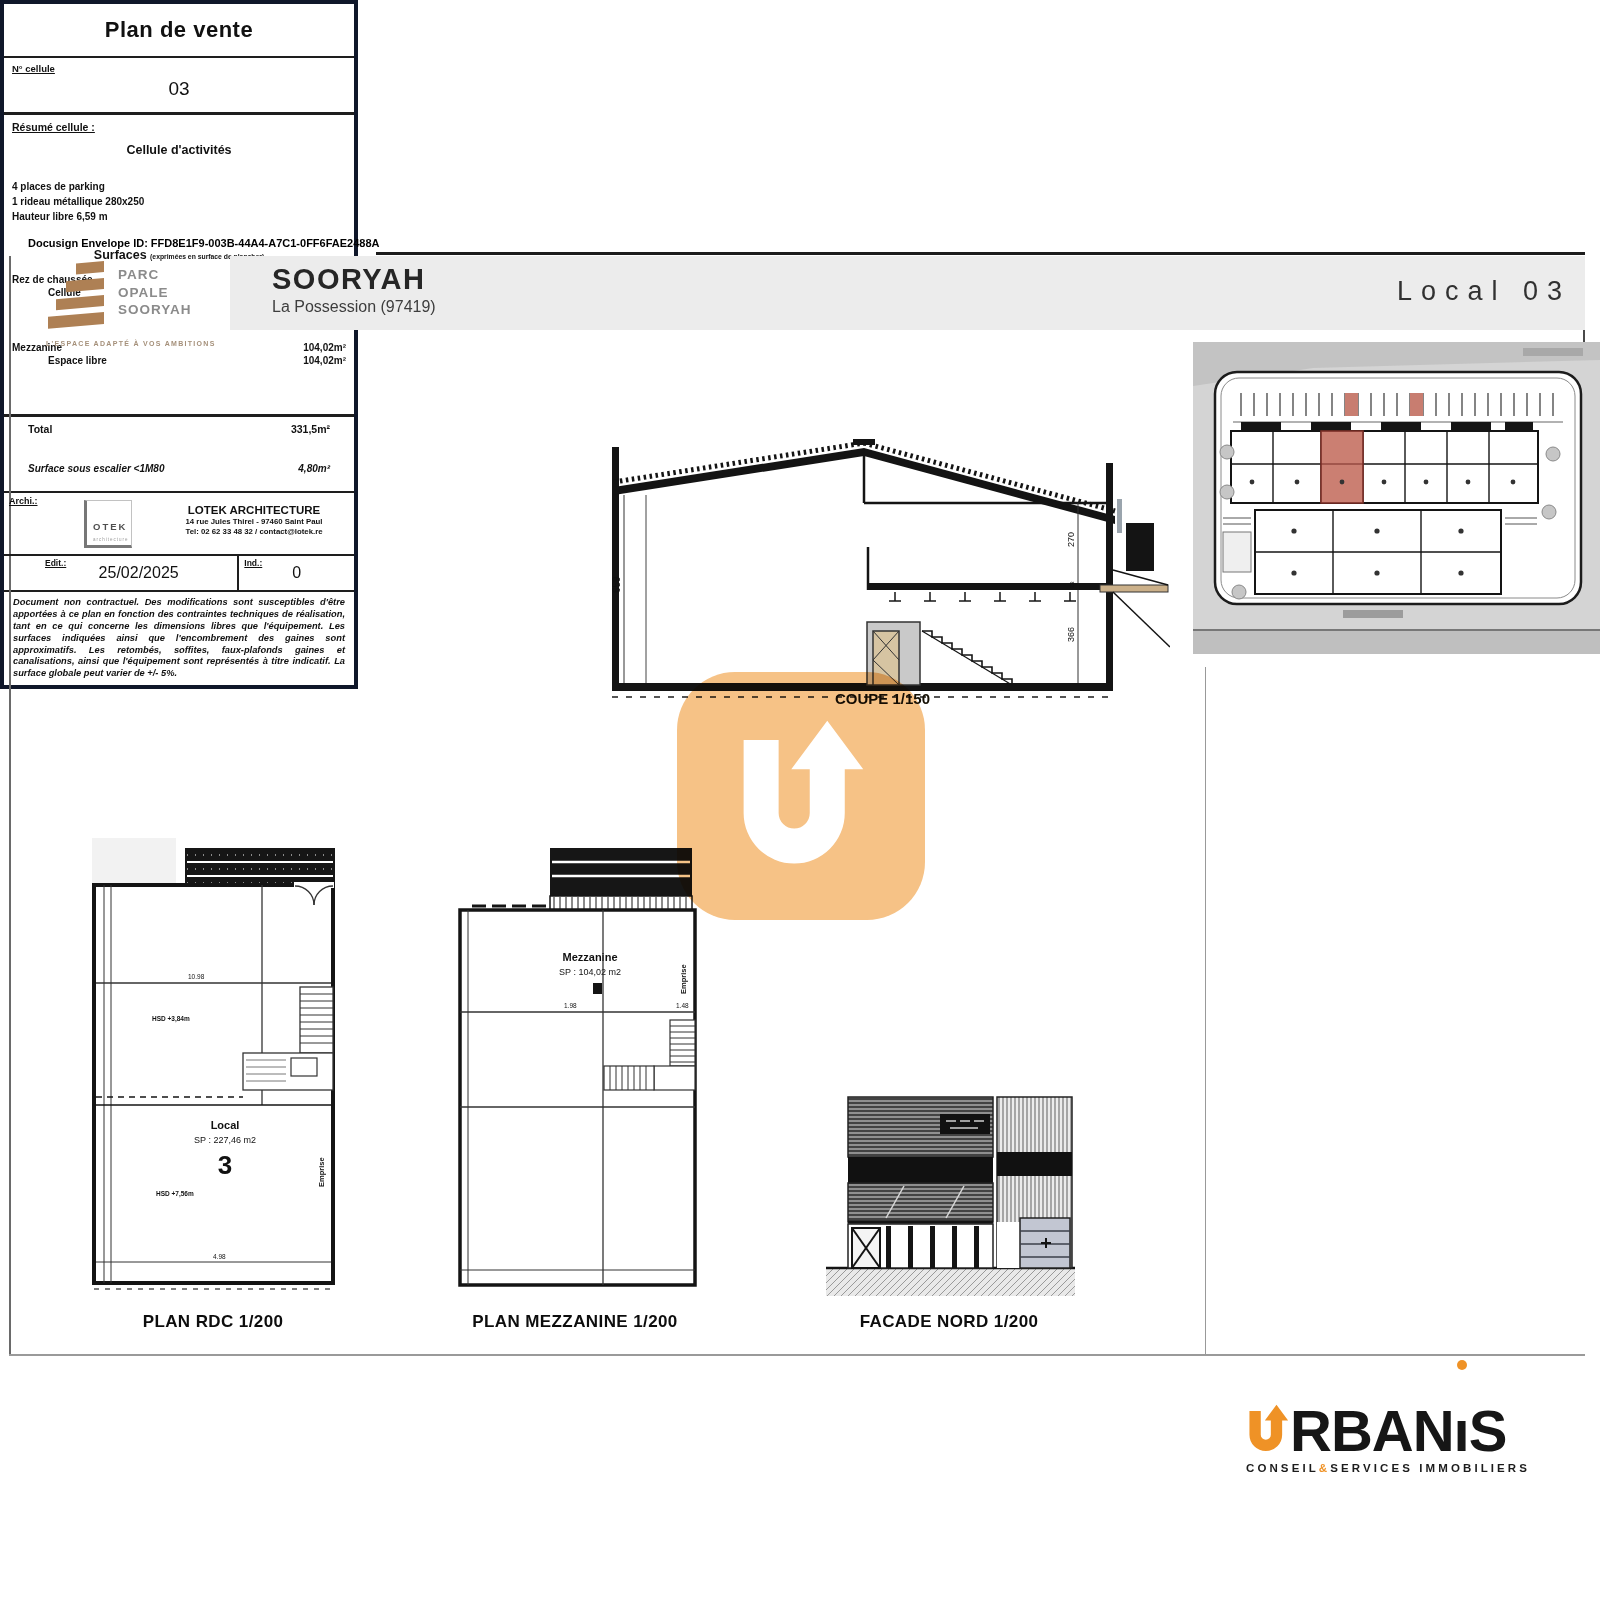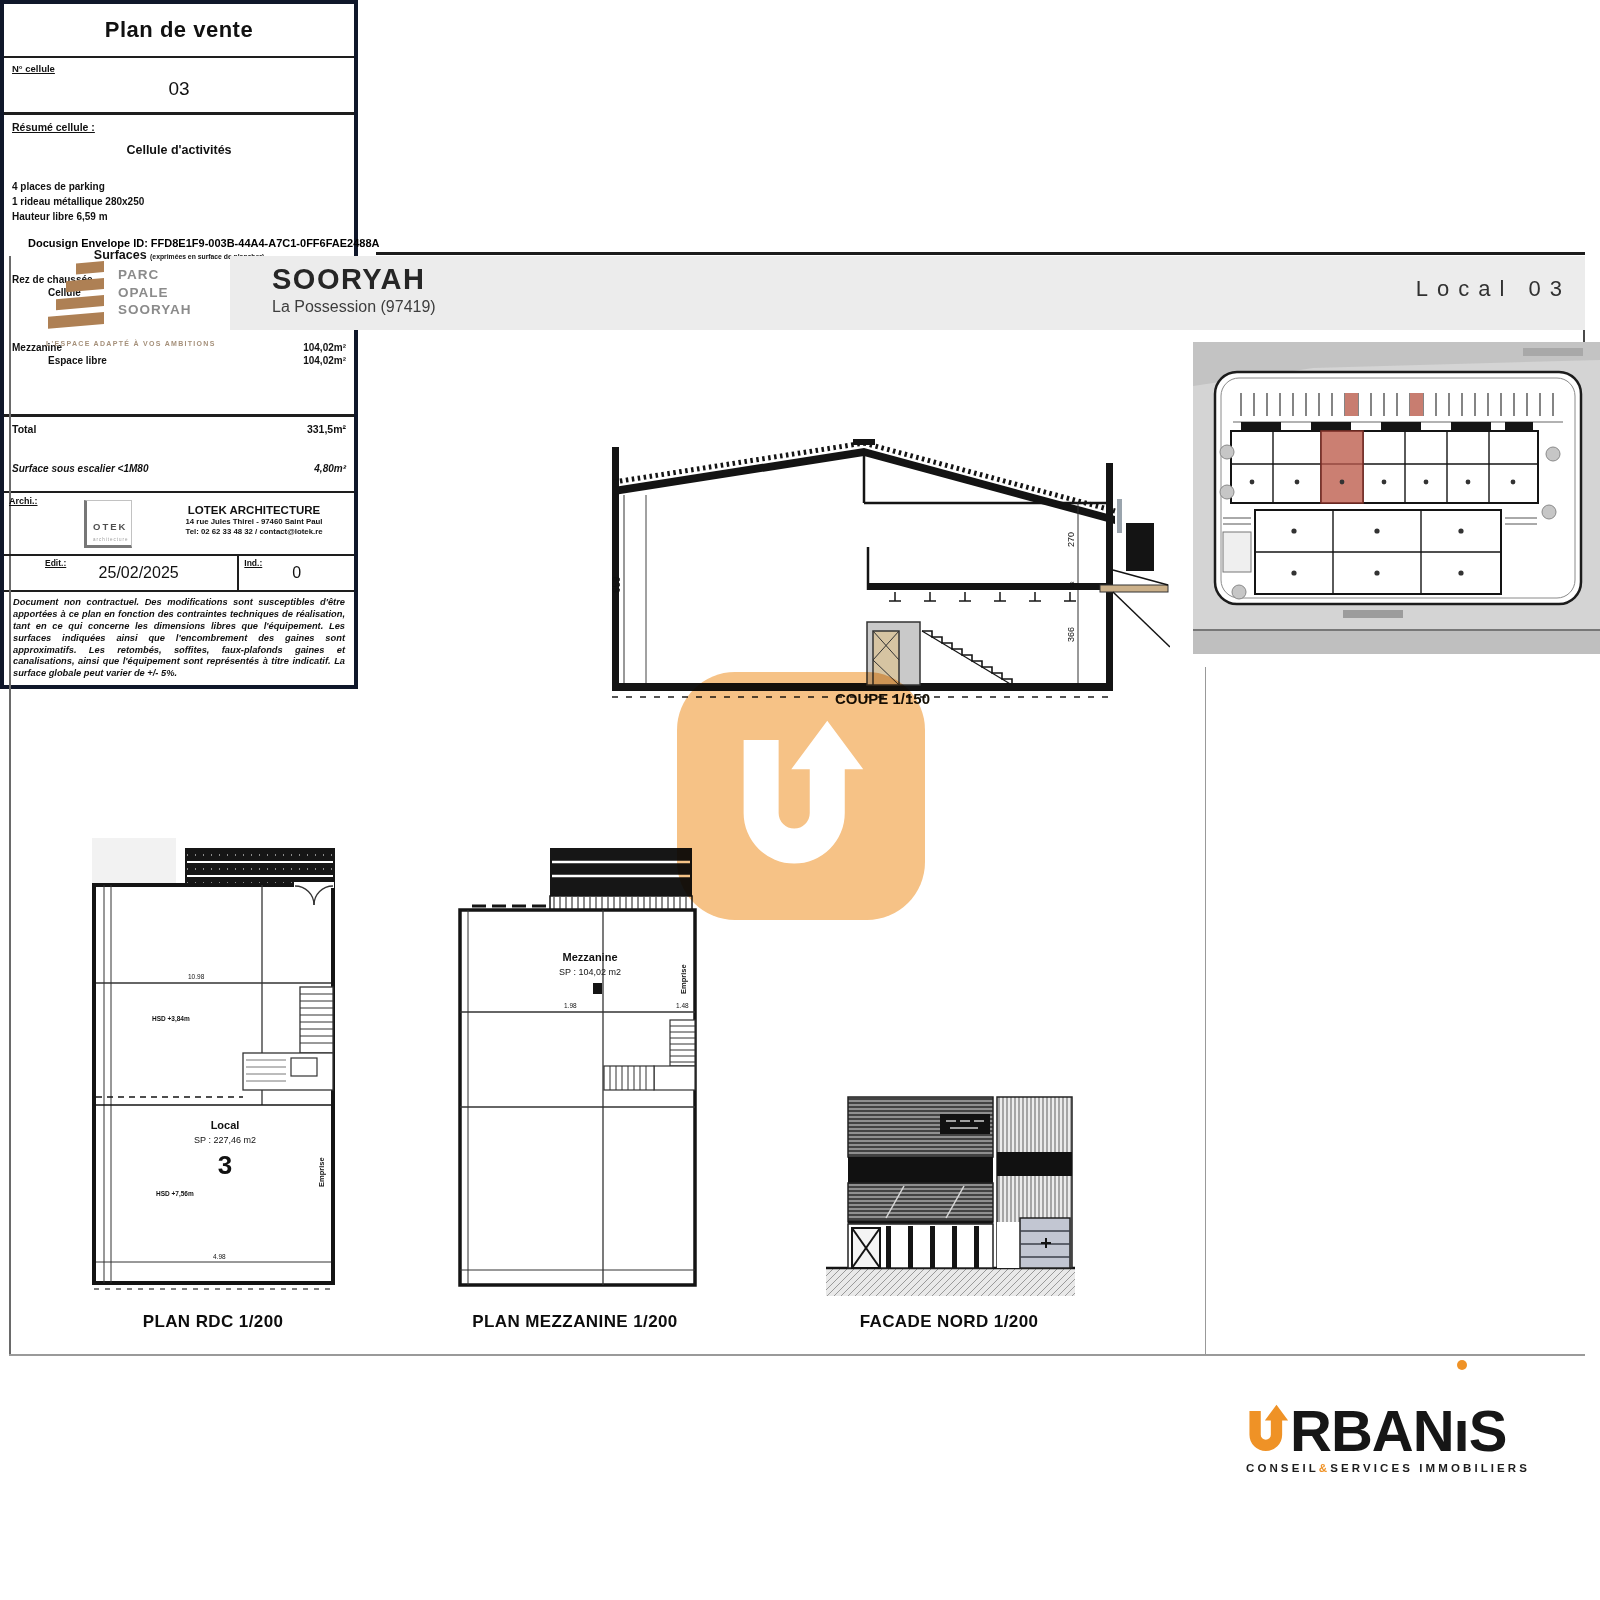--- a/index.html
+++ b/index.html
@@ -12,21 +12,21 @@
   #rule-right{left:1583px;top:256px;width:2px;height:90px;background:#4a4a4a;}
   #panel-ghost-line{left:1205px;top:667px;width:1px;height:689px;background:#999;}
 
   
   #docusign{left:28px;top:237px;font-size:11px;font-weight:bold;color:#000;}
 
   
   #band{left:230px;top:256px;width:1355px;height:74px;background:#ececec;}
   #project{left:272px;top:263px;font-size:29px;font-weight:bold;letter-spacing:1.5px;color:#262626;}
   #location{left:272px;top:298px;font-size:16px;color:#3d3d3d;}
-  #unit{left:1185px;top:276px;width:386px;text-align:right;font-size:22px;letter-spacing:9px;color:#313131;}
+  #unit{left:1185px;top:276px;width:386px;text-align:right;font-size:27px;letter-spacing:9px;color:#313131;}
   #brandlogo{left:46px;top:258px;}
   #brandtext{left:118px;top:266px;font-size:13.5px;line-height:1.3;color:#8b8b8b;letter-spacing:1px;font-weight:600;}
   #brandtag{left:46px;top:340px;font-size:7px;letter-spacing:1.3px;color:#a5907a;font-weight:bold;}
 
   
   svg text{font-family:"Liberation Sans",sans-serif;fill:#111;}
   #coupe-svg{left:610px;top:435px;}
   #coupe-label{left:715px;top:690px;width:215px;text-align:right;font-size:15px;font-weight:bold;color:#151004;z-index:2;}
   #watermark{left:677px;top:672px;width:248px;height:248px;border-radius:58px;background:#f6c286;
              mix-blend-mode:multiply;z-index:3;}
@@ -53,21 +53,21 @@
   .p-resume{height:306px;border-bottom:3px solid #1e1e1e;font-size:10px;}
   .p-resume .mini{display:block;margin:6px 0 0 8px;font-size:10.5px;}
   .res-title{text-align:center;font-weight:bold;font-size:12.5px;margin-top:10px;}
   .res-lines{margin:22px 0 0 8px;line-height:1.5;font-weight:bold;font-size:10px;}
   .surf-head{text-align:center;margin-top:24px;font-weight:bold;font-size:12.5px;}
   .surf-head .note{font-size:6.8px;}
   .surf-row{display:flex;justify-content:space-between;font-weight:bold;font-size:10px;margin:2px 8px 0 8px;}
   .surf-row.indent{padding-left:36px;}
   .surf-row.first{margin-top:12px;}
   .surf-gap{height:42px;}
-  .p-total{height:77px;border-bottom:2px solid #1e1e1e;padding:6px 8px;}
+  .p-total{height:77px;border-bottom:2px solid #1e1e1e;padding:6px 24px;}
   .tot-row{display:flex;justify-content:space-between;font-weight:bold;font-size:10.5px;}
   .stair-row{display:flex;justify-content:space-between;font-style:italic;font-weight:600;font-size:10px;margin-top:28px;}
   .p-arch{height:64px;border-bottom:2px solid #1e1e1e;position:relative;}
   .p-arch .mini{position:absolute;left:5px;top:3px;font-size:9px;}
   .lotek{position:absolute;left:80px;top:7px;width:48px;height:48px;border-left:3px solid #777;border-bottom:3px solid #777;
          border-top:1px solid #c2c2c2;border-right:1px solid #c2c2c2;}
   .lotek .lt{position:absolute;left:6px;bottom:13px;font-size:9.5px;letter-spacing:2px;color:#4f4f4f;font-weight:600;}
   .lotek .ls{position:absolute;left:6px;bottom:3px;font-size:4.5px;letter-spacing:1px;color:#9b9b9b;}
   .arch-text{position:absolute;left:150px;top:11px;width:200px;text-align:center;}
   .arch-name{font-weight:bold;font-size:11.5px;}

